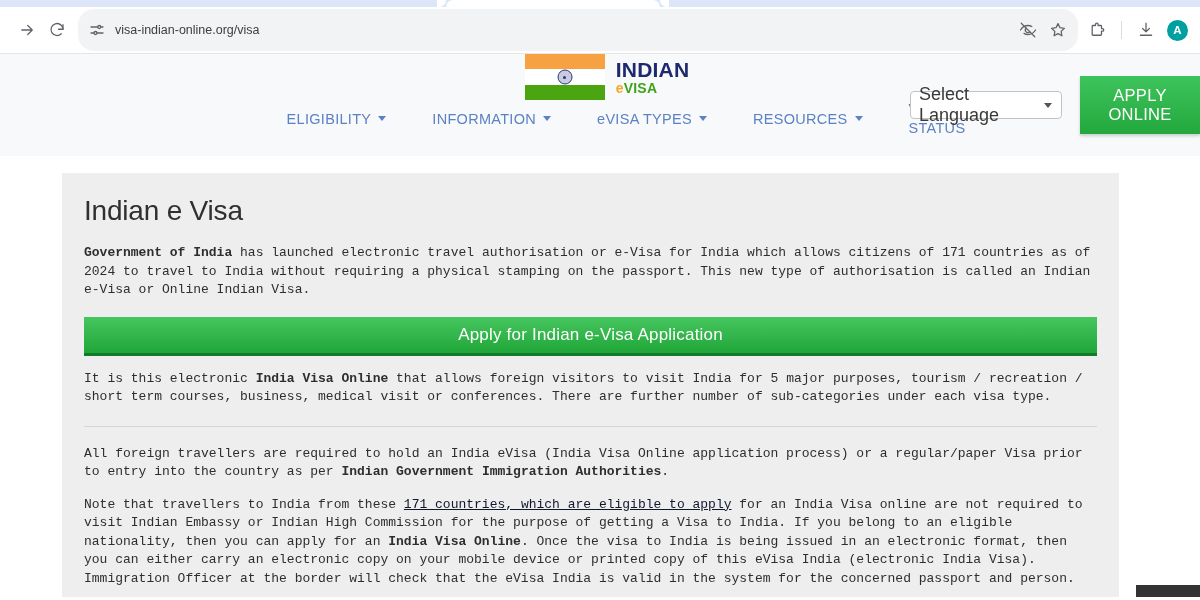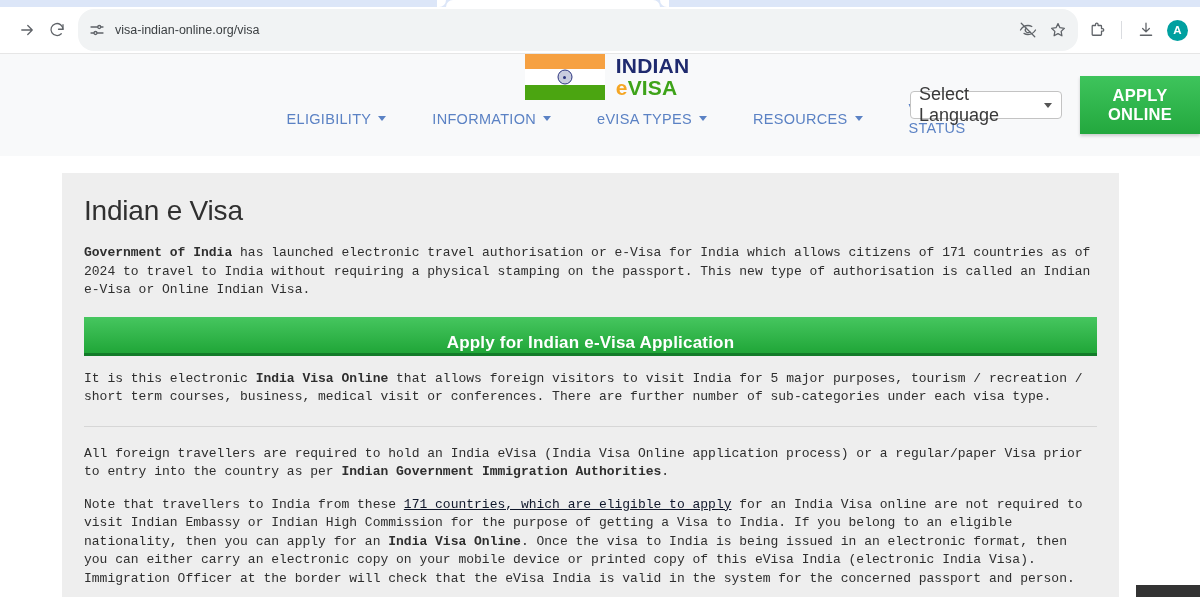--- a/index.html
+++ b/index.html
@@ -107,21 +107,21 @@
     border: 1.6px solid #2c357f; border-radius: 50%;
     background: #c9ccdf;
   }
   #chakra:after {
     content: ""; position: absolute; left: 50%; top: 50%;
     transform: translate(-50%, -50%);
     width: 3px; height: 3px; border-radius: 50%; background: #2c357f;
   }
   #logo-text { margin-left: 11px; line-height: 1.05; }
   #logo-line1 { font-size: 21px; font-weight: bold; color: #1f2a6e; letter-spacing: 0.2px; }
-  #logo-line2 { font-size: 21px; font-weight: bold; letter-spacing: 0.2px; }
+  #logo-line2 { font-size: 14px; font-weight: bold; letter-spacing: 0.2px; }
   .logo-e { color: #f5a623; }
   .logo-visa { color: #3ea319; }
 
   #main-nav { display: flex; align-items: center; margin-left: 38px; flex: none; }
   .nav-item {
     color: #5b82c4;
     font-size: 14.5px;
     letter-spacing: 0.3px;
     margin-right: 46px;
     display: flex;
@@ -157,21 +157,21 @@
     position: absolute; right: 9px;
     border-left: 4px solid transparent;
     border-right: 4px solid transparent;
     border-top: 5px solid #555;
   }
   #apply-online-btn {
     width: 120px; height: 58px;
     margin-left: 18px;
     background: linear-gradient(#3ec45c, #23a83e);
     color: #ffffff;
-    font-size: 16.5px; font-weight: bold;
+    font-size: 16.5px; font-weight: normal;
     letter-spacing: 0.3px;
     display: flex; flex-direction: column;
     align-items: center; justify-content: center;
     line-height: 1.15;
     box-shadow: 0 2px 3px rgba(0,0,0,0.18);
     text-align: center;
   }
 
   
   #page-body {
@@ -221,23 +221,23 @@
     color: #0f172a;
     text-decoration: underline;
   }
   #cta-banner {
     margin: 17px 0 14px 0;
     height: 39px;
     background: linear-gradient(#46c65f, #20a638);
     border-bottom: 3px solid #127b29;
     color: #ffffff;
     font-size: 17px;
-    font-weight: bold;
-    display: flex;
-    align-items: flex-end;
+    font-weight: normal;
+    display: flex;
+    align-items: center;
     justify-content: center;
     letter-spacing: 0.2px;
   }
   #para-after-cta { margin-top: 14px; }
   #para-note { margin-top: 14px; }
 
   #corner-widget {
     position: absolute;
     right: 0; bottom: 0;
     width: 66px; height: 14px;

